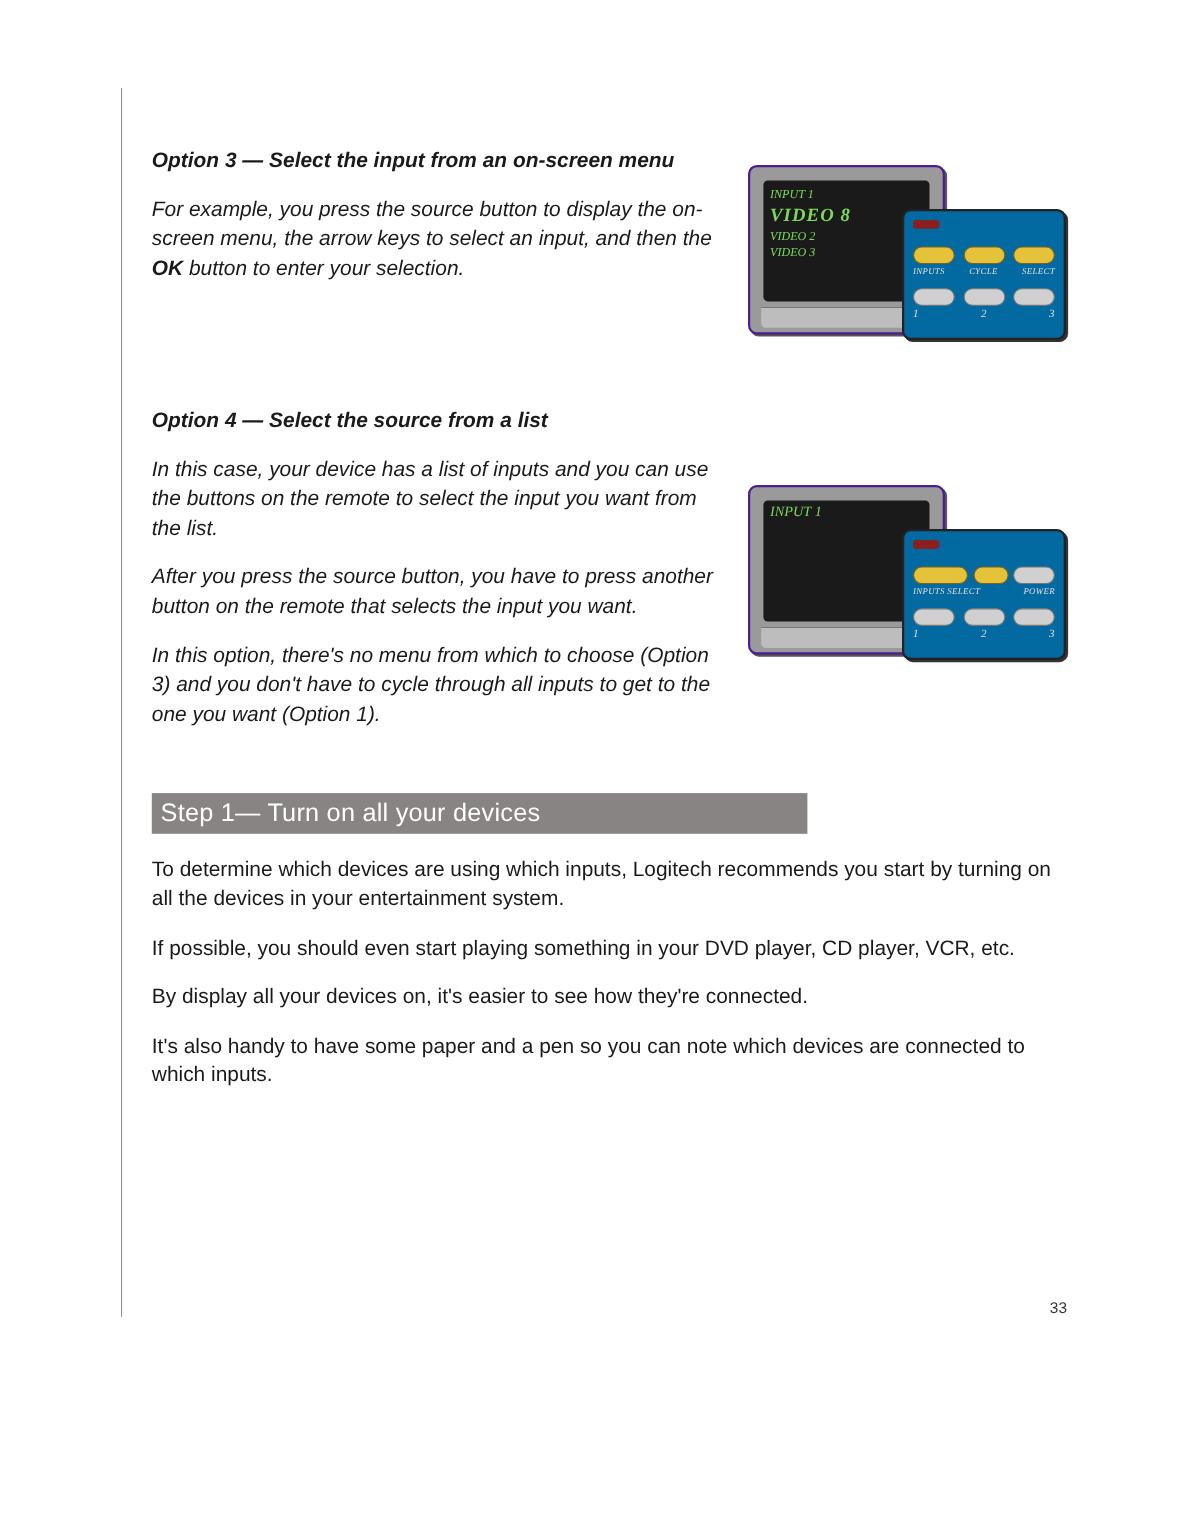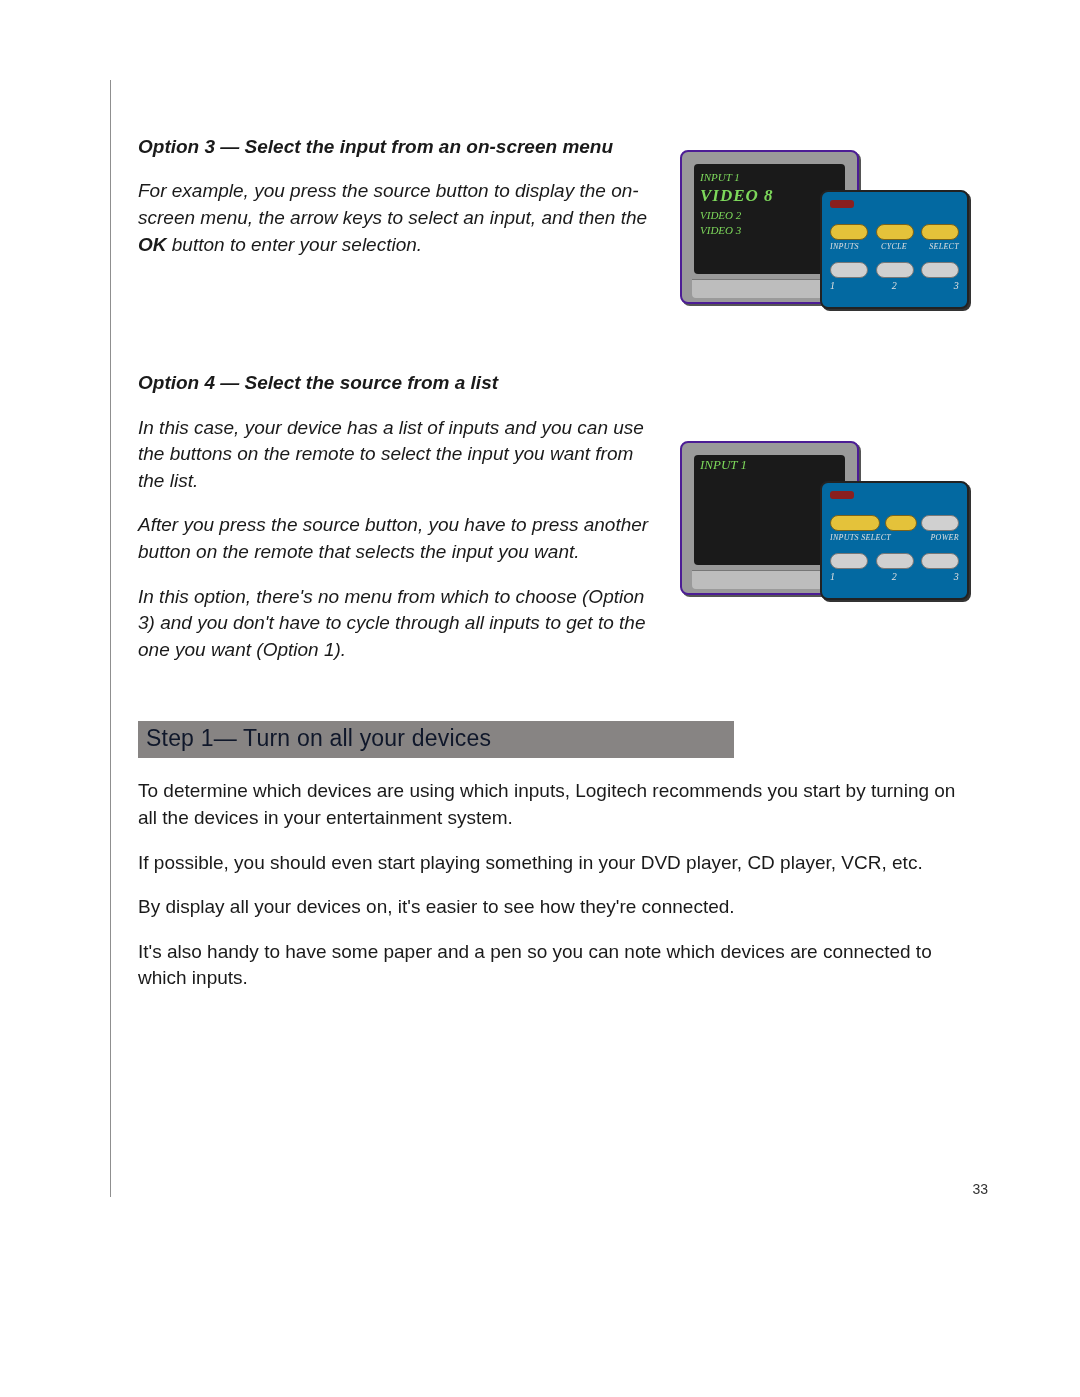--- a/index.html
+++ b/index.html
@@ -50,37 +50,37 @@
   .bold {
     font-weight: 700;
   }
   .illus-col {
     width: 290px;
     flex-shrink: 0;
     padding-top: 70px;
   }
   .step-bar {
     background: #878483;
-    color: #0f172a;
+    color: #ffffff;
     font-size: 23px;
     padding: 4px 8px 6px 8px;
     width: 580px;
     margin-bottom: 20px;
     letter-spacing: 0.2px;
   }
   .body-text {
     font-size: 19px;
     line-height: 1.4;
   }
   .body-text .para {
     margin-bottom: 18px;
   }
   .page-number {
     position: absolute;
-    right: 92px;
+    right: 110px;
     bottom: 200px;
     font-size: 14px;
     color: #333;
   }
 
   
   .illus1 {
     position: relative;
     width: 290px;
     height: 180px;

